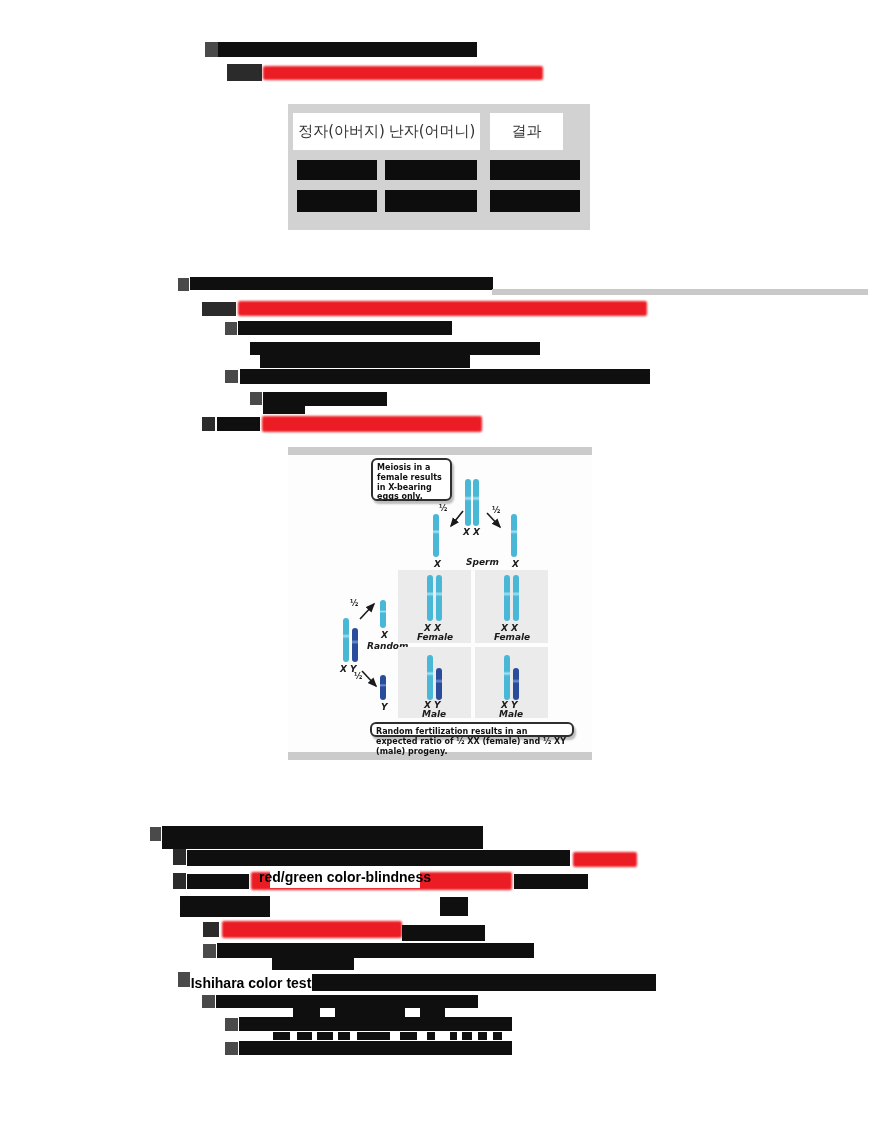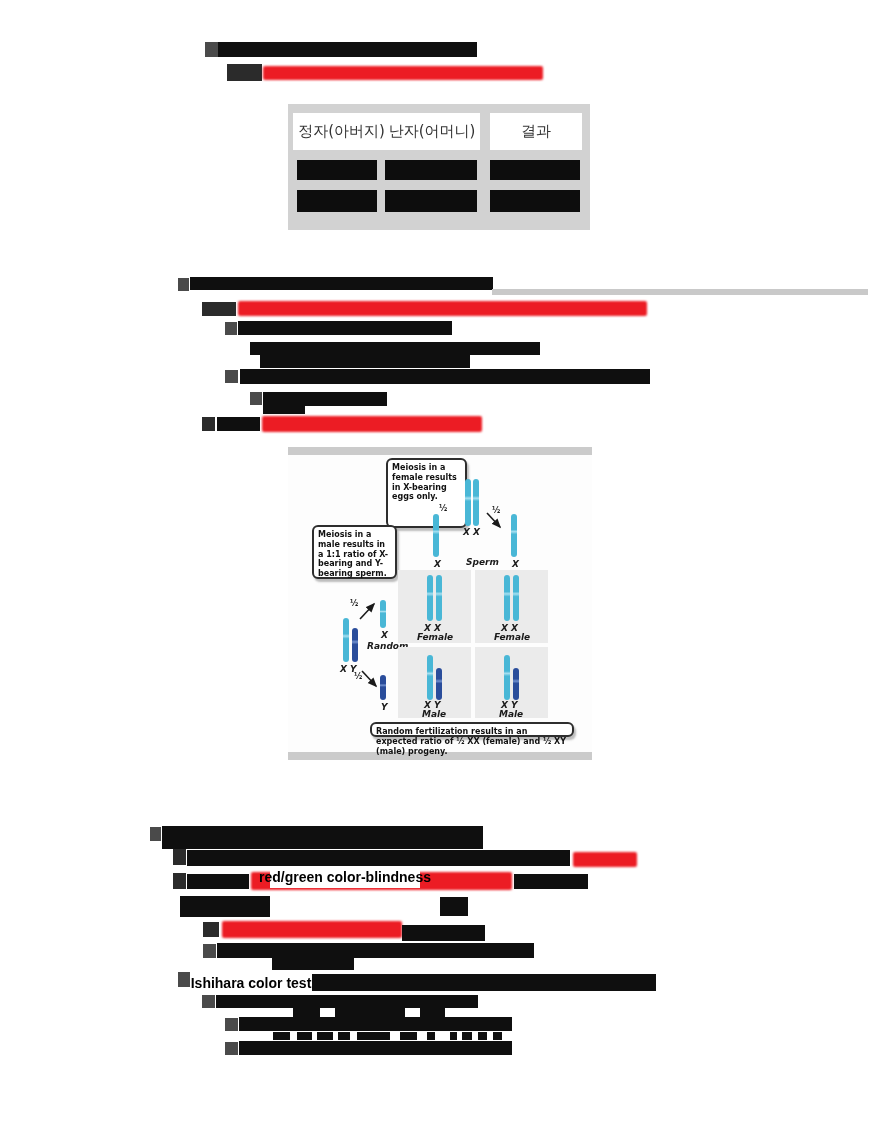--- a/index.html
+++ b/index.html
@@ -41,21 +41,21 @@
 <div class="page">
 
   <div class="mk" style="left:205px;top:42px;width:13px;height:15px"></div>
   <div class="bar" style="left:218px;top:42px;width:259px;height:15px"></div>
   <div class="mk2" style="left:227px;top:64px;width:35px;height:17px"></div>
   <div class="red" style="left:263px;top:66px;width:280px;height:14px"></div>
 
   <div class="tbl">
     <div class="th" style="left:5px;width:97px">정자(아버지)</div>
     <div class="th" style="left:96px;width:96px">난자(어머니)</div>
-    <div class="th" style="left:202px;width:92px">결과</div>
+    <div class="th" style="left:202px;width:73px">결과</div>
 
     <div class="cellbar" style="left:9px;top:56px;width:80px;height:20px"></div>
     <div class="cellfrag" style="left:97px;top:56px;width:7px;height:20px"></div>
     <div class="cellbar" style="left:97px;top:56px;width:92px;height:20px"></div>
     <div class="cellbar" style="left:202px;top:56px;width:90px;height:20px"></div>
 
     <div class="cellbar" style="left:9px;top:86px;width:80px;height:22px"></div>
     <div class="cellbar" style="left:97px;top:86px;width:92px;height:22px"></div>
     <div class="cellbar" style="left:202px;top:86px;width:90px;height:22px"></div>
   </div>
@@ -93,22 +93,21 @@
         <marker id="ah" markerWidth="7" markerHeight="7" refX="5" refY="2.5" orient="auto">
           <path d="M0,0L6,2.5L0,5Z" fill="#1a1a1a"></path>
         </marker>
       </defs>
       <line x1="175" y1="64" x2="163" y2="79" stroke="#1a1a1a" stroke-width="1.6" marker-end="url(#ah)"></line>
       <line x1="199" y1="66" x2="212" y2="80" stroke="#1a1a1a" stroke-width="1.6" marker-end="url(#ah)"></line>
       <line x1="72" y1="172" x2="86" y2="157" stroke="#1a1a1a" stroke-width="1.6" marker-end="url(#ah)"></line>
       <line x1="74" y1="224" x2="88" y2="239" stroke="#1a1a1a" stroke-width="1.6" marker-end="url(#ah)"></line>
     </svg>
 
-    <div class="callout" style="left:98px;top:11px;width:81px;height:70px">Meiosis in a female results in X-bearing eggs only.</div>
-    <div class="callout" style="left:24px;top:78px;width:85px;height:54px">Meiosis in a male results in a 1:1 ratio of X-bearing and Y-bearing sperm.</div>
+    <div class="callout" style="left:83px;top:11px;width:81px;height:43px">Meiosis in a female results in X-bearing eggs only.</div>
     <div class="callout" style="left:82px;top:275px;width:204px;height:15px">Random fertilization results in an expected ratio of ½ XX (female) and ½ XY (male) progeny.</div>
 
     <div class="chrom lt" style="left:177px;top:32px;height:47px"></div>
     <div class="chrom lt" style="left:185px;top:32px;height:47px"></div>
     <div class="flabel" style="left:175px;top:80px">X X</div>
     <div class="half" style="left:151px;top:57px">½</div>
     <div class="half" style="left:204px;top:59px">½</div>
 
     <div class="chrom lt" style="left:145px;top:67px;height:43px"></div>
     <div class="flabel" style="left:146px;top:112px">X</div>

